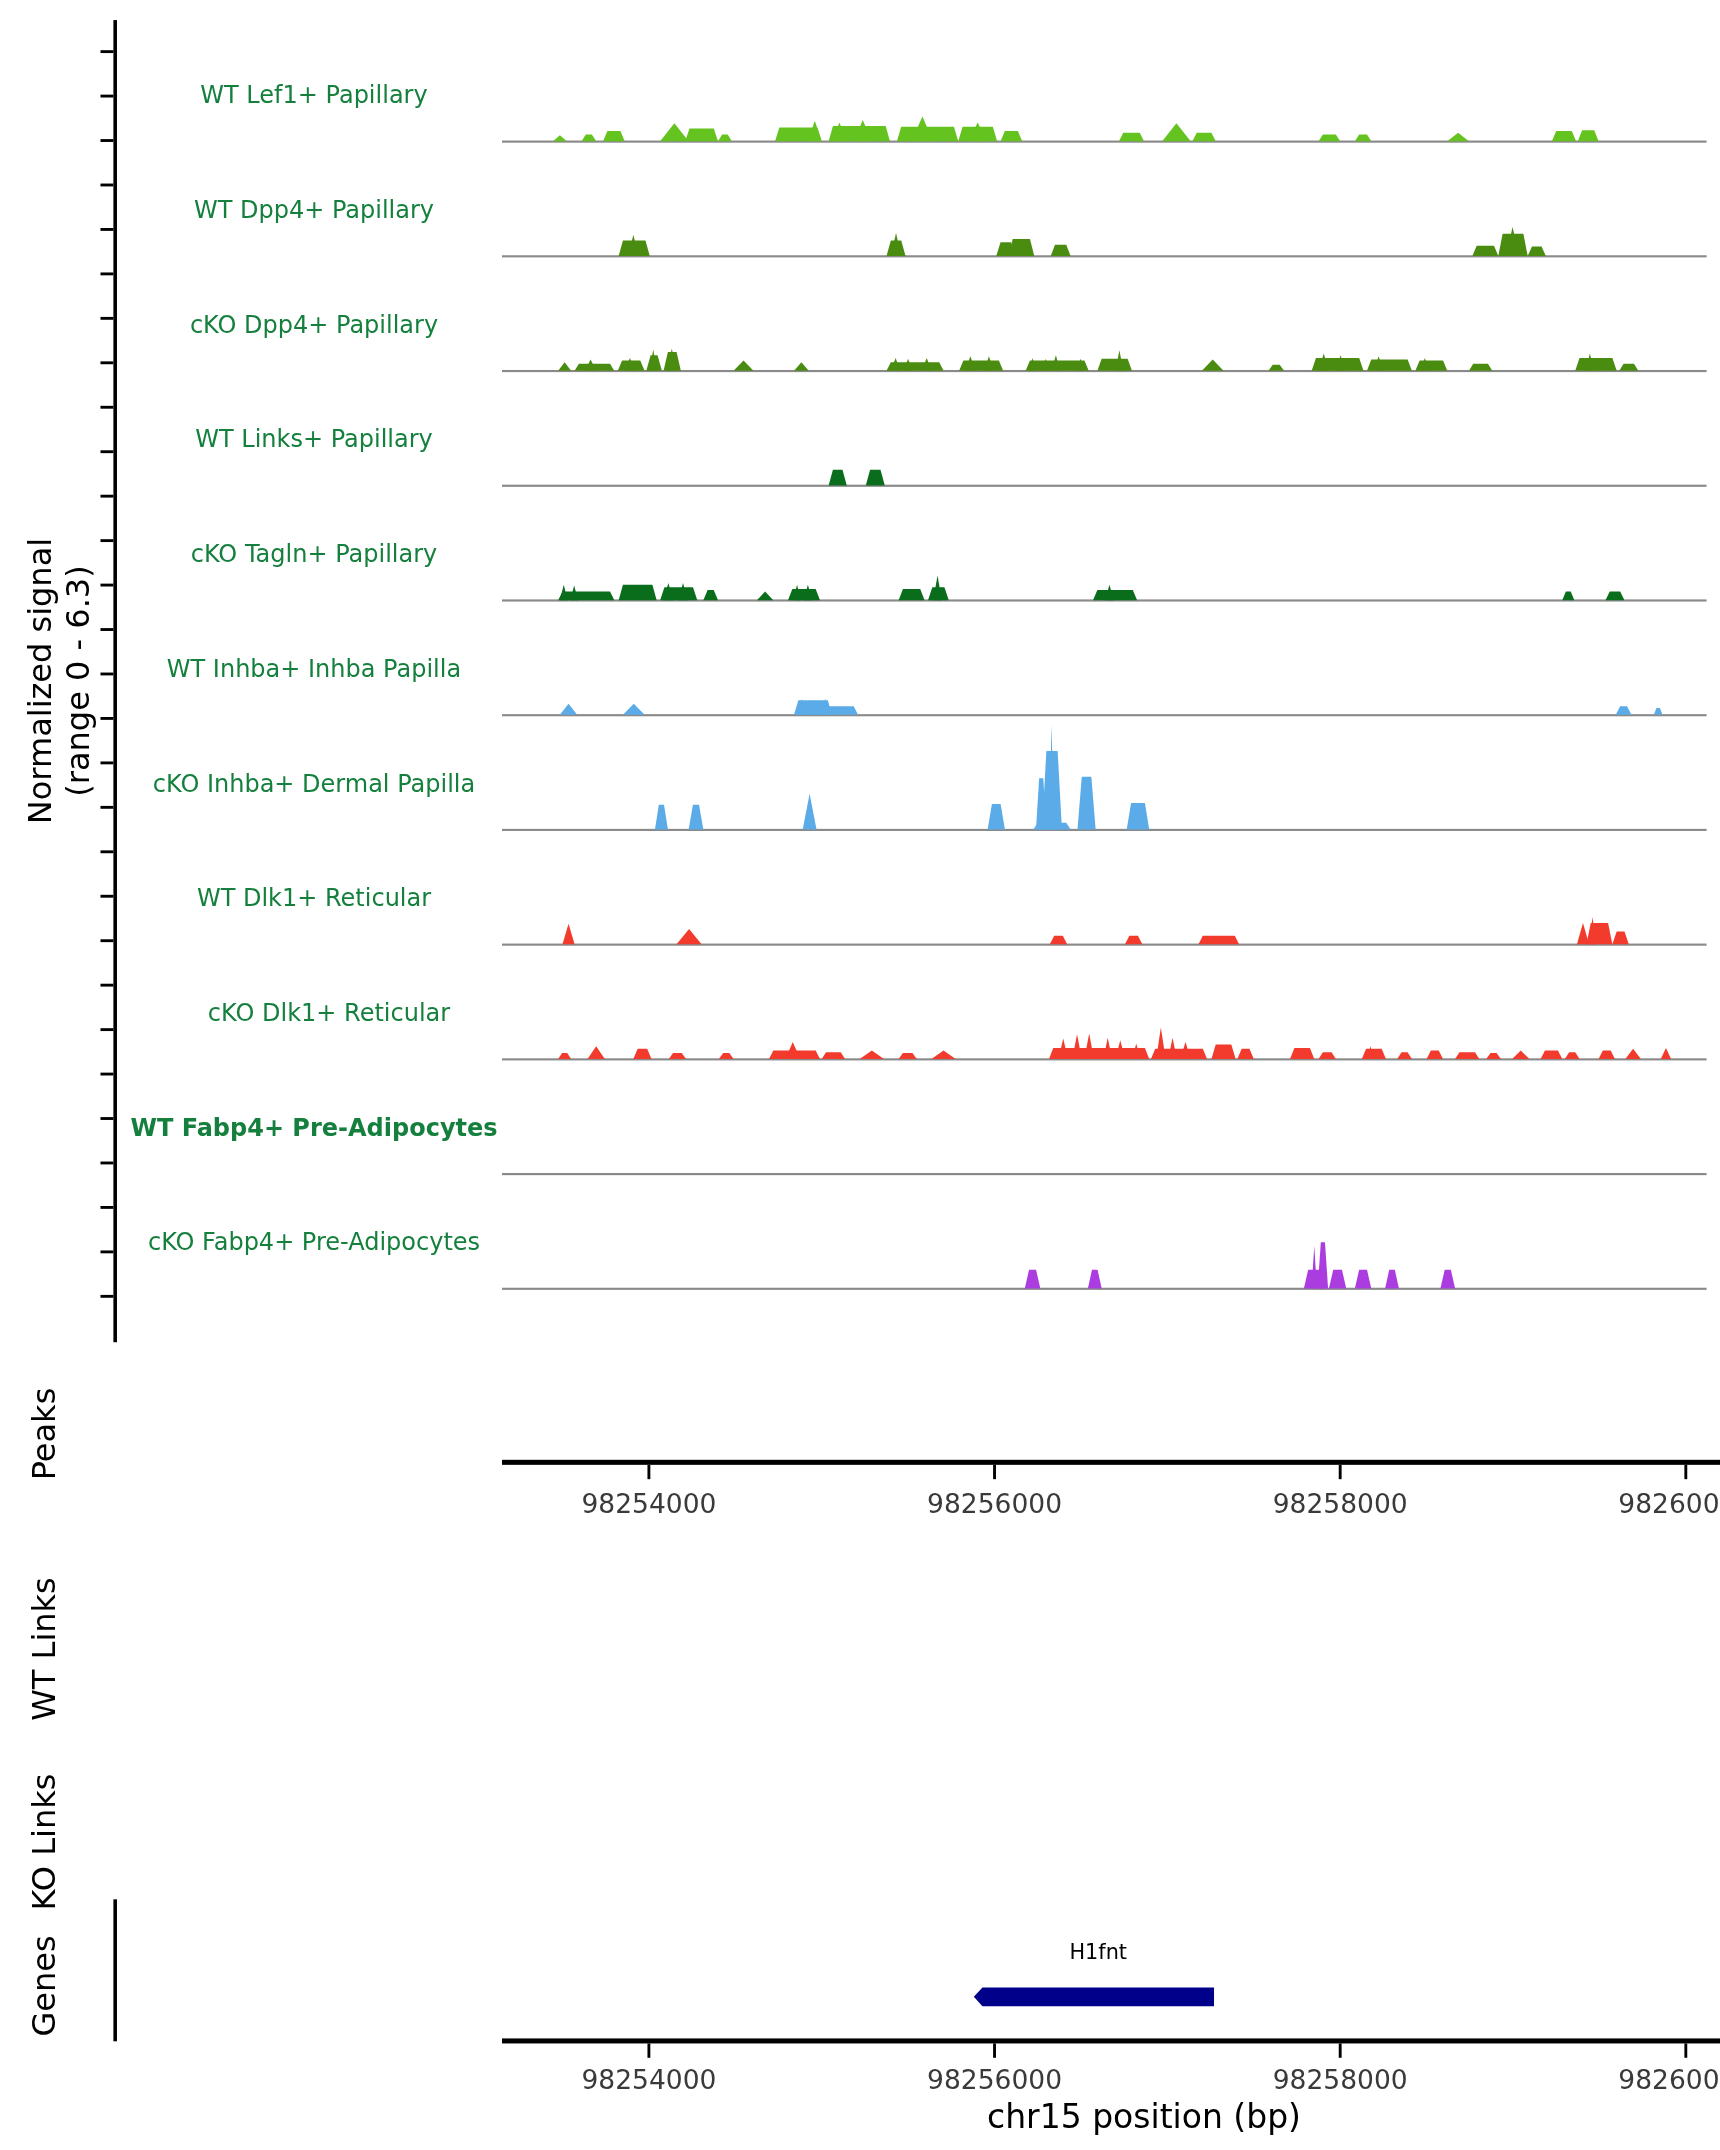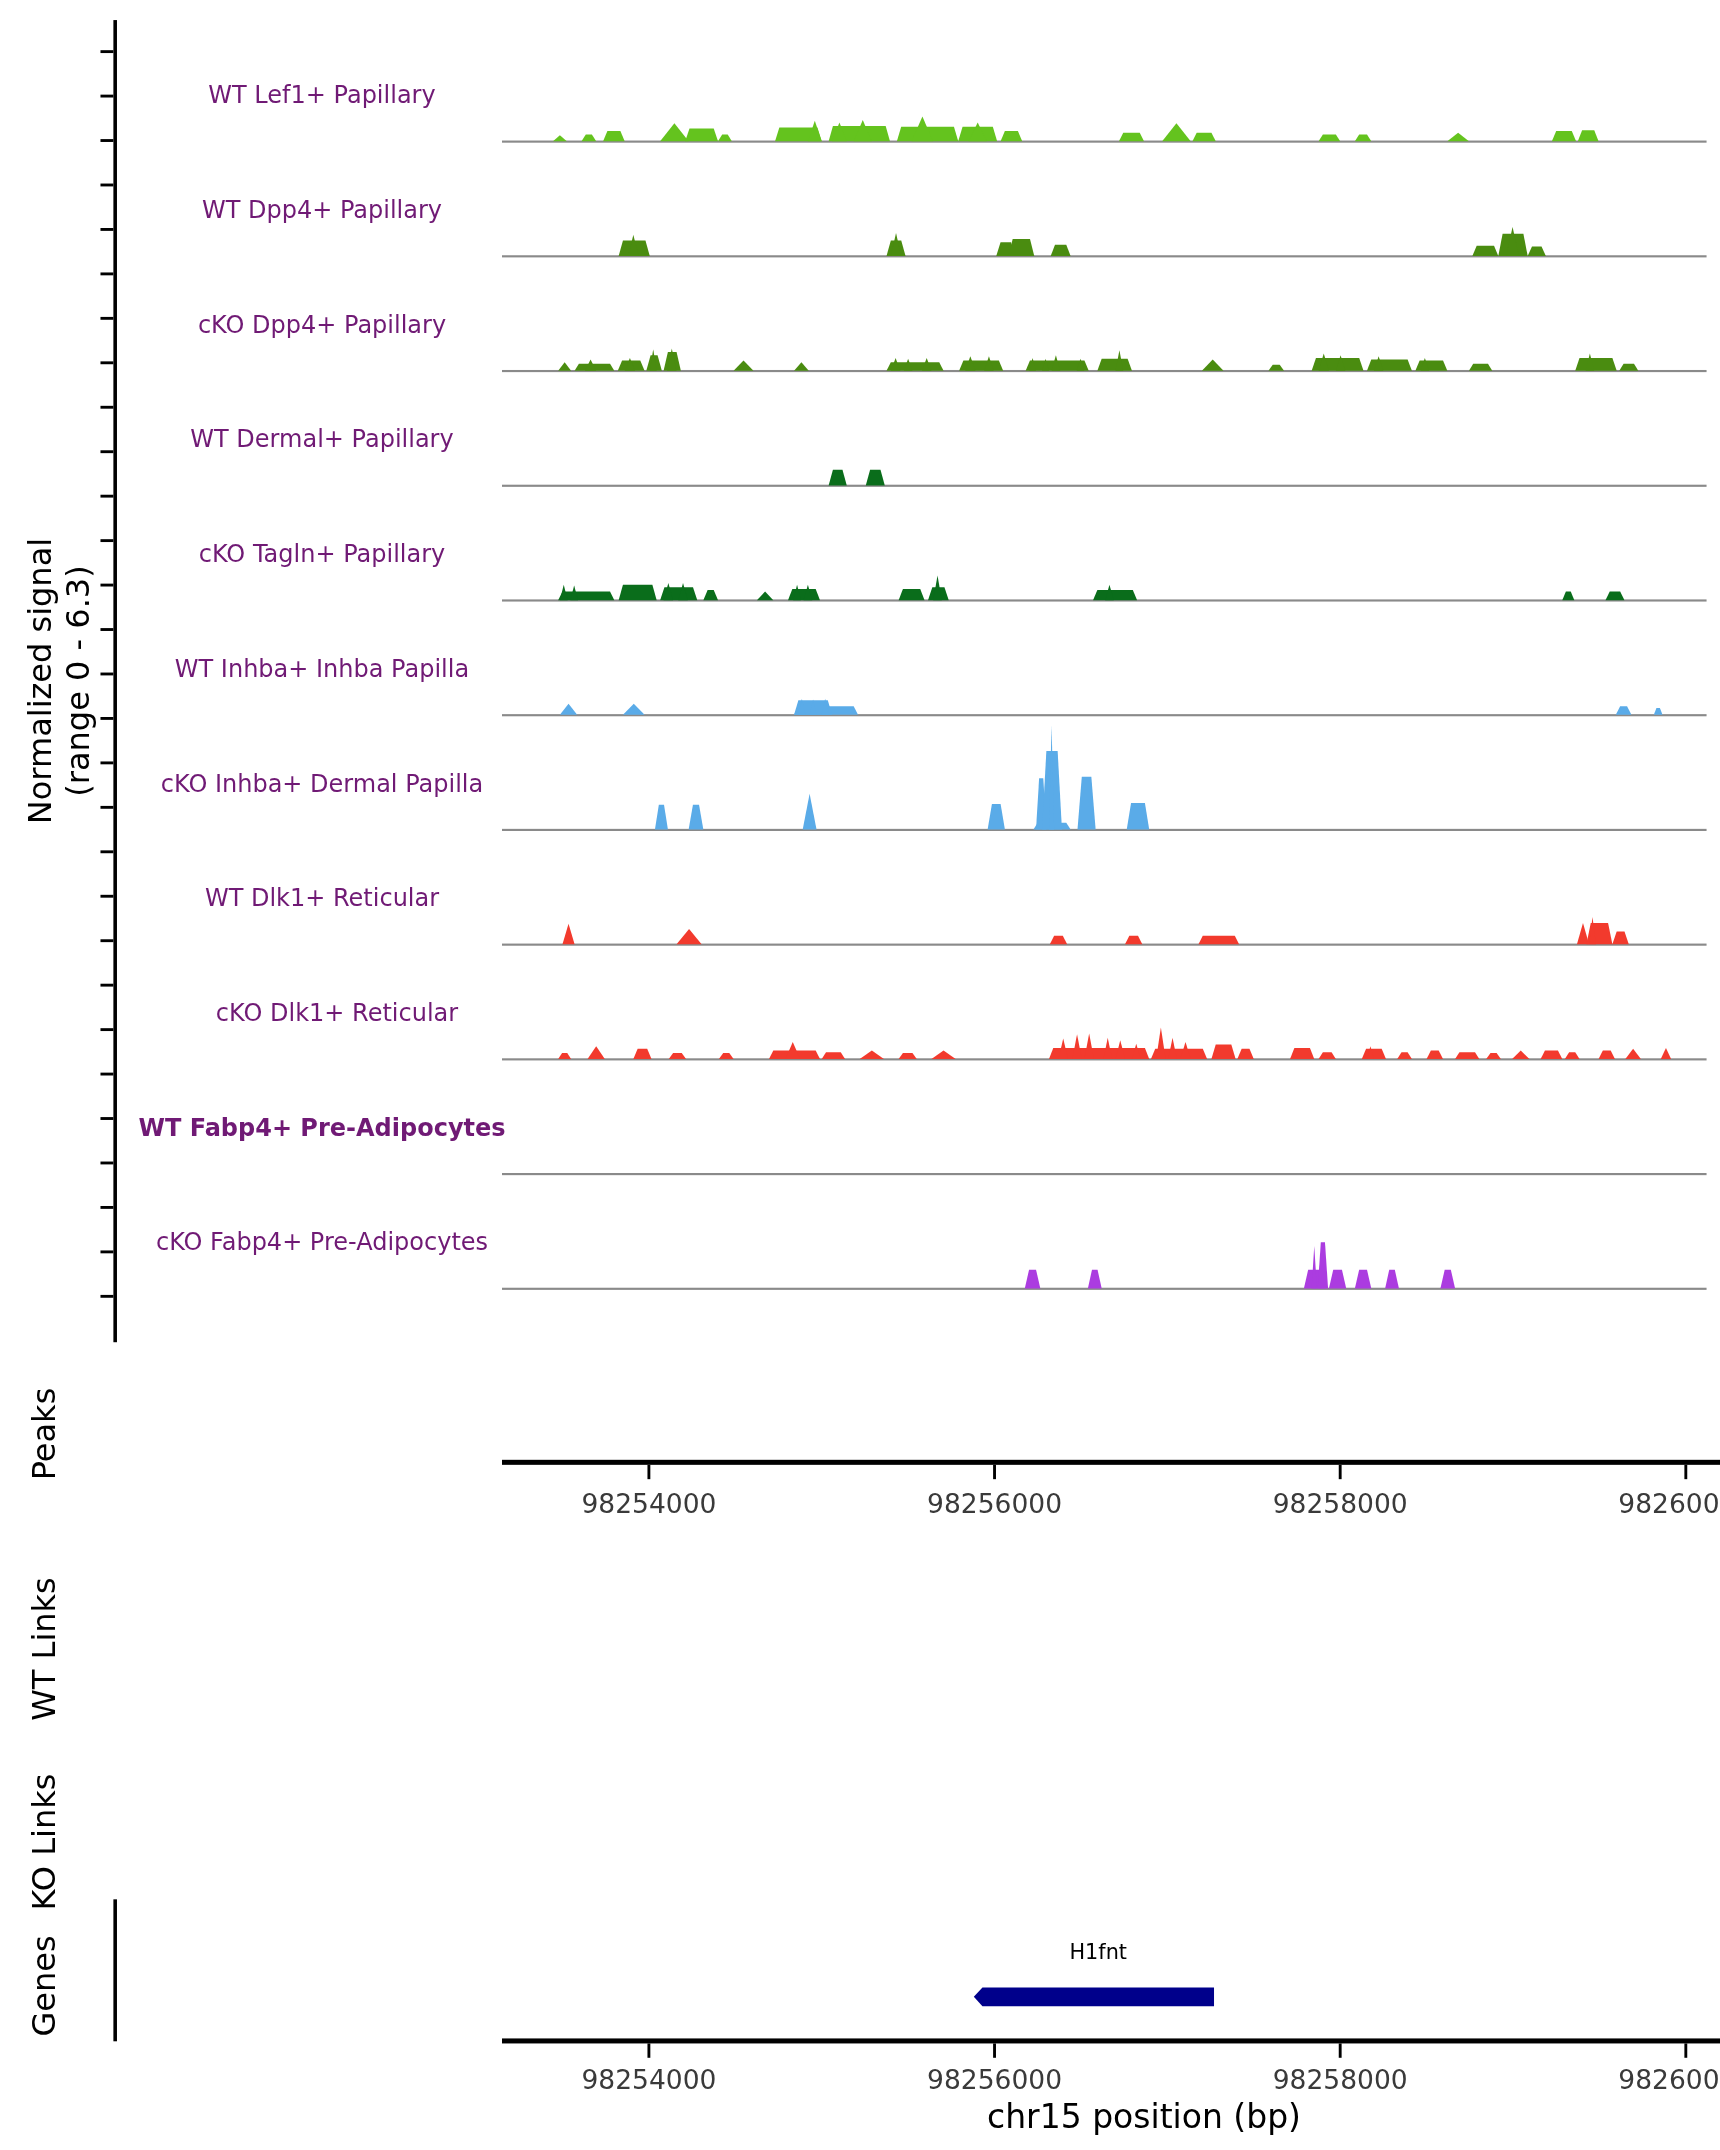--- a/index.html
+++ b/index.html
@@ -10,22 +10,22 @@
   .rot{
     position:absolute; transform:translate(-50%,-50%) rotate(-90deg);
     font-size:32px; color:#000; white-space:nowrap;
   }
   #y-axis-label{ left:60px; top:681px; text-align:center; line-height:1.18; }
   #label-peaks{ left:44px; top:1434px; }
   #label-wt-links{ left:44px; top:1649px; }
   #label-ko-links{ left:44px; top:1842px; }
   #label-genes{ left:44px; top:1986px; }
   .track-label{
-    position:absolute; left:322px; transform:translate(-50%,-50%);
-    font-size:24px; color:#701a75; white-space:nowrap;
+    position:absolute; left:314px; transform:translate(-50%,-50%);
+    font-size:24px; color:#15803d; white-space:nowrap;
   }
   #x-axis-title{
     position:absolute; left:1104px; top:2116px; transform:translate(-50%,-50%);
     font-size:33px; color:#000; white-space:nowrap;margin-left:40px;
   }
   #gfx{ position:absolute; left:0; top:0; }
   svg text{ font-family:"DejaVu Sans","Liberation Sans",sans-serif; }
 </style>
 </head>
 <body>
@@ -273,21 +273,21 @@
       <text x="2351.0760401721664" y="2913" text-anchor="middle" font-size="37" fill="#3a3a3a">98260000</text>
       <rect x="158" y="2649" width="5" height="198" fill="#000000"></rect>
       <polygon points="1358.0717360114777,2785 1370.0717360114777,2772 1693.0559540889526,2772 1693.0559540889526,2798 1370.0717360114777,2798" fill="#00008b"></polygon>
       <text x="1531.5638450502151" y="2732" text-anchor="middle" font-size="29" fill="#000">H1fnt</text>
     </svg>
 
   <div id="track-labels">
       <div class="track-label" style="top: 95px;">WT Lef1+ Papillary</div>
       <div class="track-label" style="top: 210px;">WT Dpp4+ Papillary</div>
       <div class="track-label" style="top: 325px;">cKO Dpp4+ Papillary</div>
-      <div class="track-label" style="top: 439px;">WT Dermal+ Papillary</div>
+      <div class="track-label" style="top: 439px;">WT Links+ Papillary</div>
       <div class="track-label" style="top: 554px;">cKO Tagln+ Papillary</div>
       <div class="track-label" style="top: 669px;">WT Inhba+ Inhba Papilla</div>
       <div class="track-label" style="top: 784px; text-align: right;">cKO Inhba+ Dermal Papilla</div>
       <div class="track-label" style="top: 898px;">WT Dlk1+ Reticular</div>
       <div class="track-label" style="top: 1013px; margin-left: 15px;">cKO Dlk1+ Reticular</div>
       <div class="track-label" style="top: 1128px; font-weight: bold;">WT Fabp4+ Pre-Adipocytes</div>
       <div class="track-label" style="top: 1242px;">cKO Fabp4+ Pre-Adipocytes</div>
     </div>
 
   <div id="x-axis-title">chr15 position (bp)</div>

